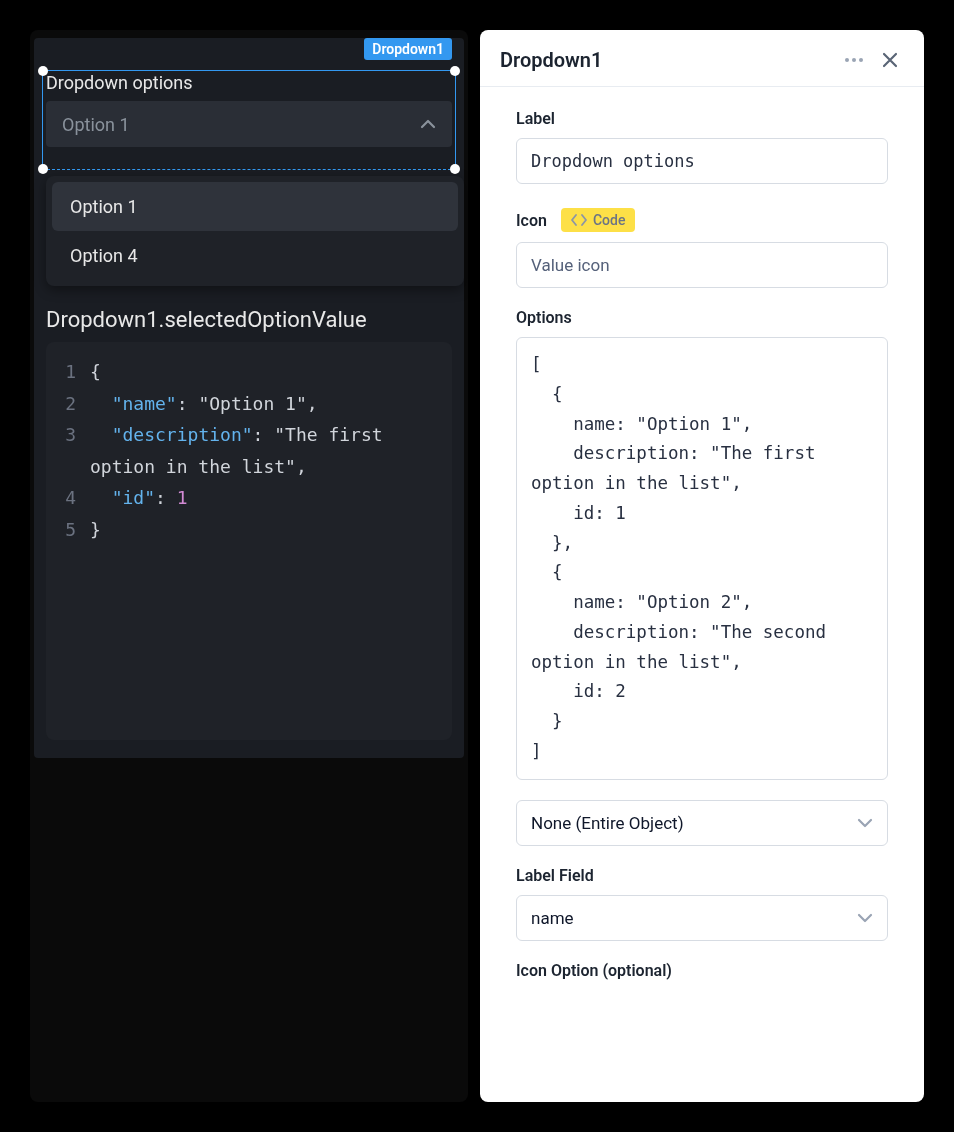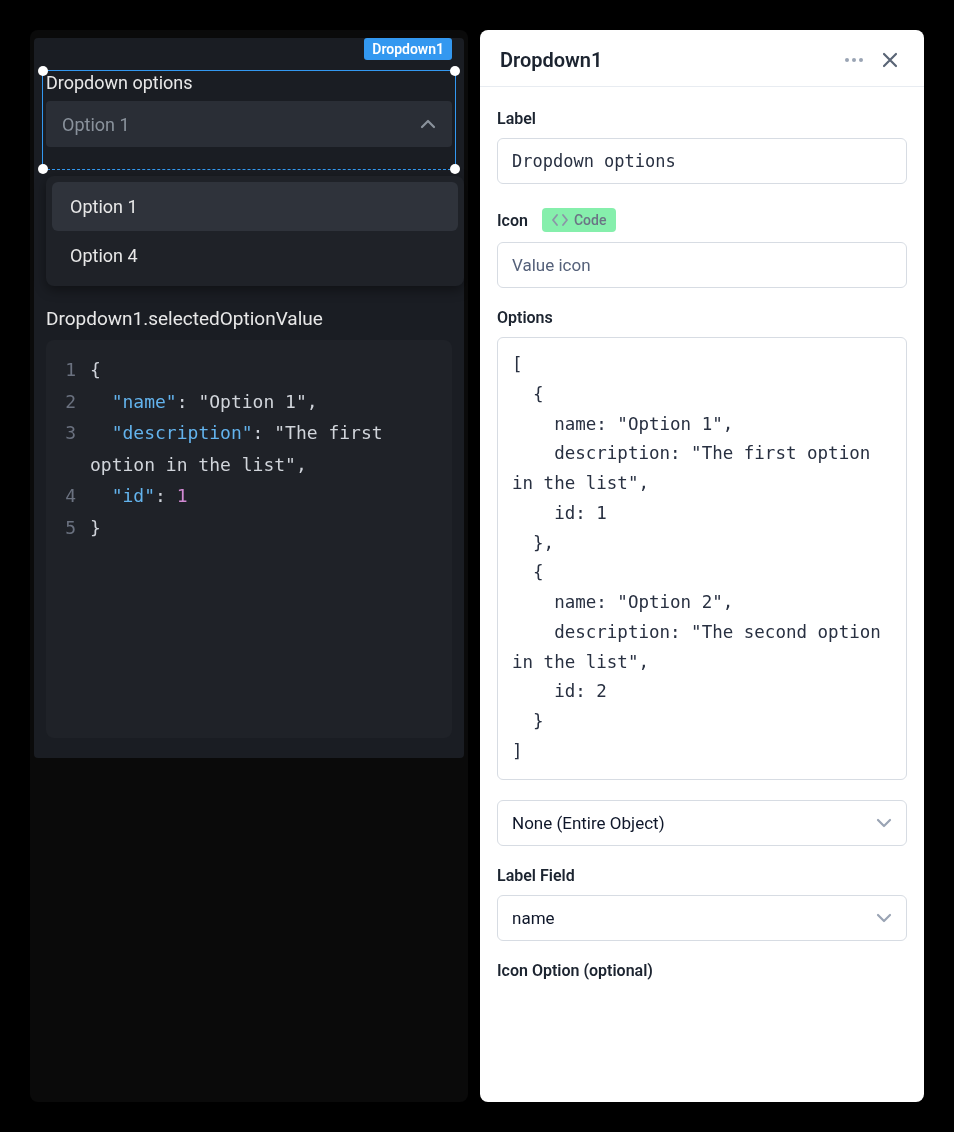--- a/index.html
+++ b/index.html
@@ -96,21 +96,21 @@
     color: #e8e8e8;
     font-size: 18px;
     border-radius: 6px;
     cursor: pointer;
   }
   .dd-item.sel {
     background: #2f333b;
   }
   .sel-value-label {
     color: #e8e8e8;
-    font-size: 19px;
+    font-size: 22px;
     margin-top: 160px;
     margin-bottom: 10px;
   }
   .code-block {
     background: #1f2228;
     border-radius: 8px;
     padding: 14px 10px;
     font-family: ui-monospace, Menlo, Consolas, monospace;
     font-size: 18px;
     line-height: 1.75;
@@ -146,36 +146,36 @@
     flex: 1;
   }
   .hdr-btn {
     width: 28px; height: 28px;
     display: flex; align-items: center; justify-content: center;
     color: #5a6576;
     cursor: pointer;
     margin-left: 8px;
   }
   .right-body {
-    padding: 18px 17px;
+    padding: 18px 36px;
     overflow-y: auto;
     flex: 1;
   }
   .section-label {
     font-size: 16px;
     font-weight: 600;
     color: #1c2430;
     margin-bottom: 10px;
     margin-top: 4px;
     display: flex;
     align-items: center;
     gap: 14px;
   }
   .code-chip {
-    background: #86efac;
+    background: #fde047;
     color: #6b7485;
     font-size: 14px;
     font-weight: 500;
     padding: 4px 10px;
     border-radius: 4px;
     display: inline-flex;
     align-items: center;
     gap: 6px;
     cursor: pointer;
   }

